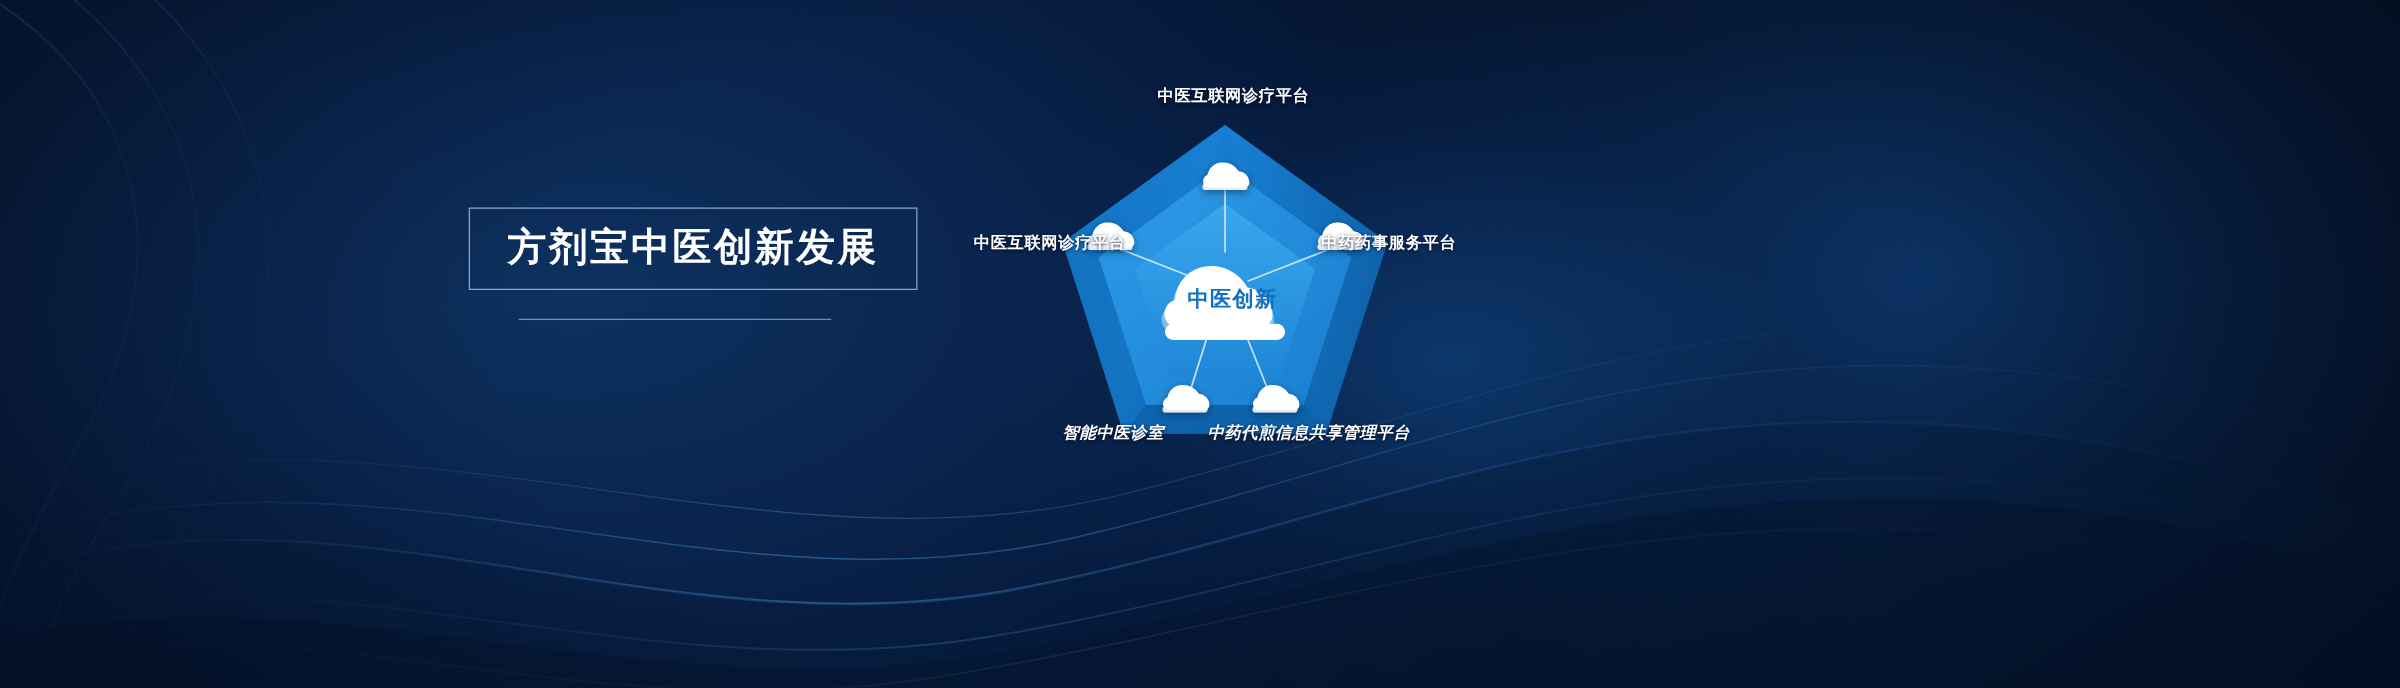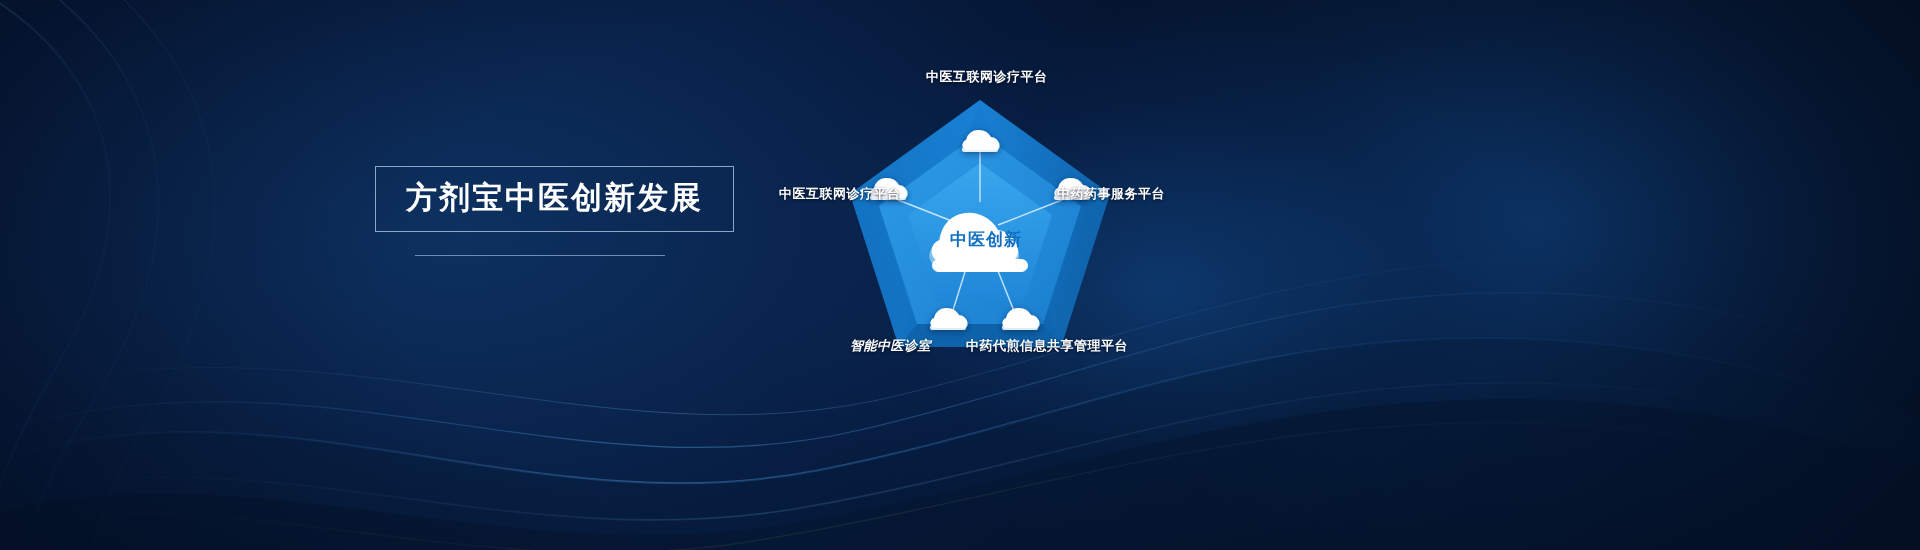--- a/index.html
+++ b/index.html
@@ -62,21 +62,21 @@
     font-size:13px;
     font-weight:bold;
     white-space:nowrap;
     letter-spacing:.5px;
     text-shadow:0 1px 3px rgba(0,10,30,.85);
   }
   .lbl-top{left:146px;top:38px;}
   .lbl-left{left:-1px;top:155px;}
   .lbl-right{left:252px;top:155px;padding-left:25px;}
   .lbl-bl{left:70px;top:307px;font-style:italic;}
-  .lbl-br{left:186px;top:307px;}
+  .lbl-br{left:186px;top:307px;font-style:italic;}
 
   .center-label{
     position:absolute;left:156px;top:166px;width:100px;
     text-align:center;
     color:#0f6fc0;
     font-size:17px;
     font-weight:bold;
     letter-spacing:1px;
     margin-top:32px;
   }

